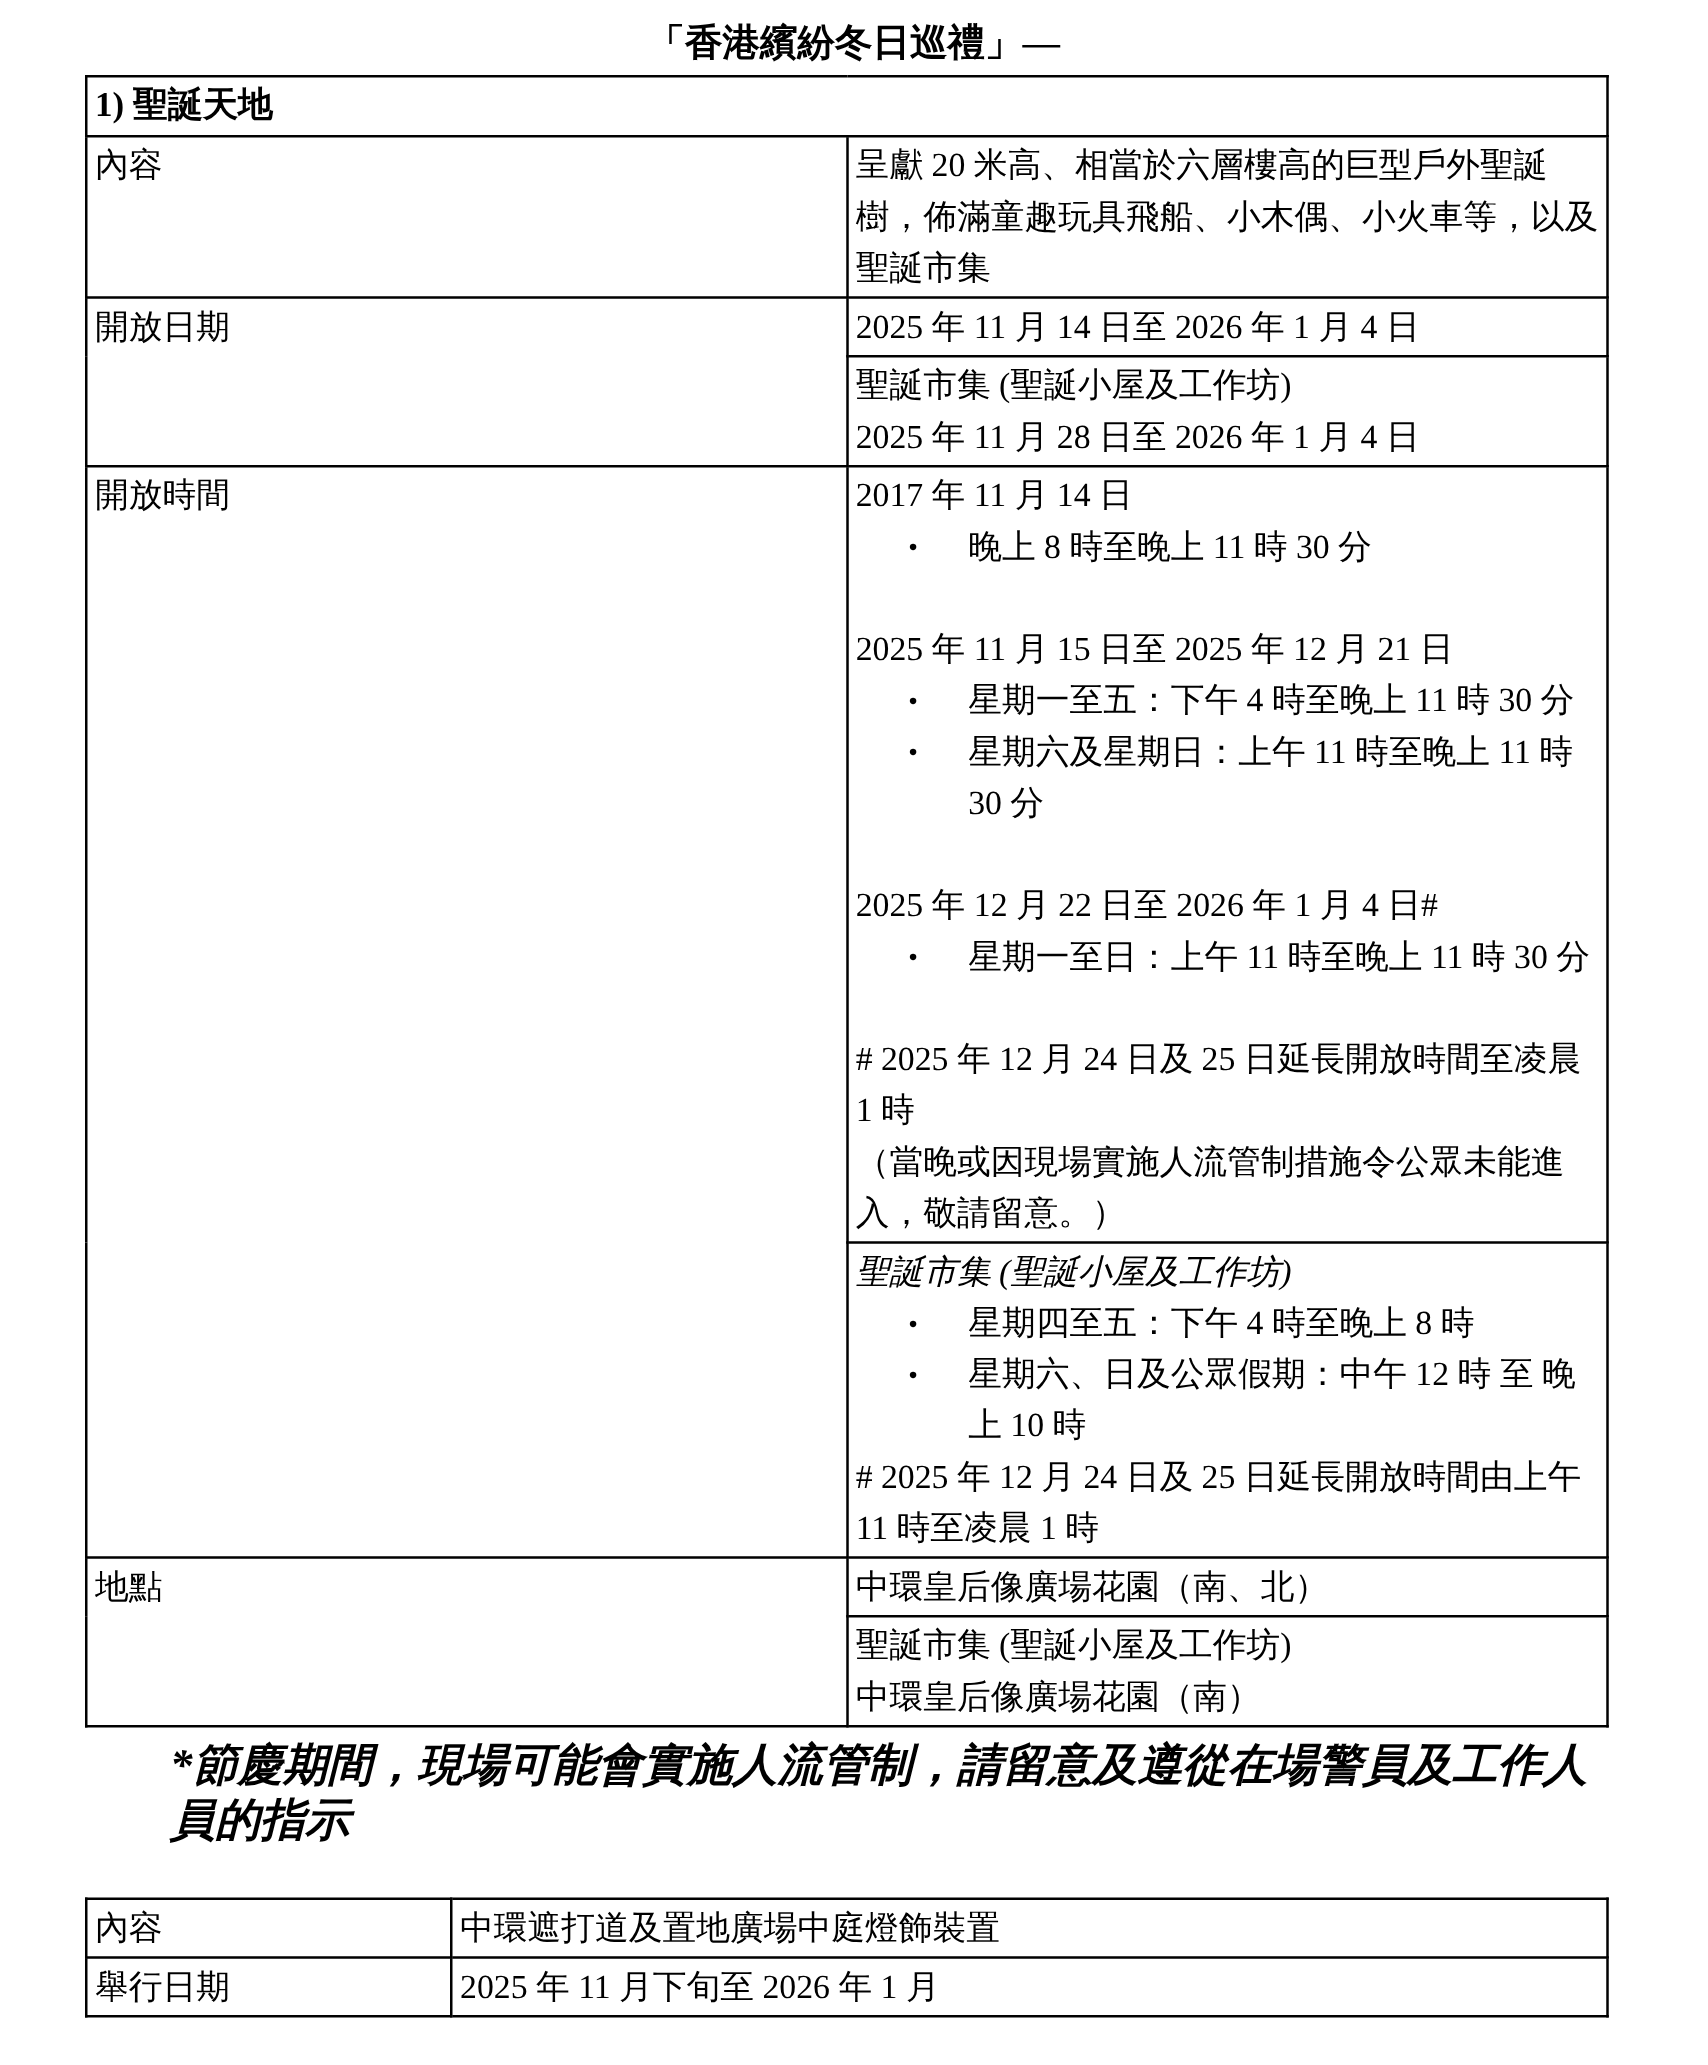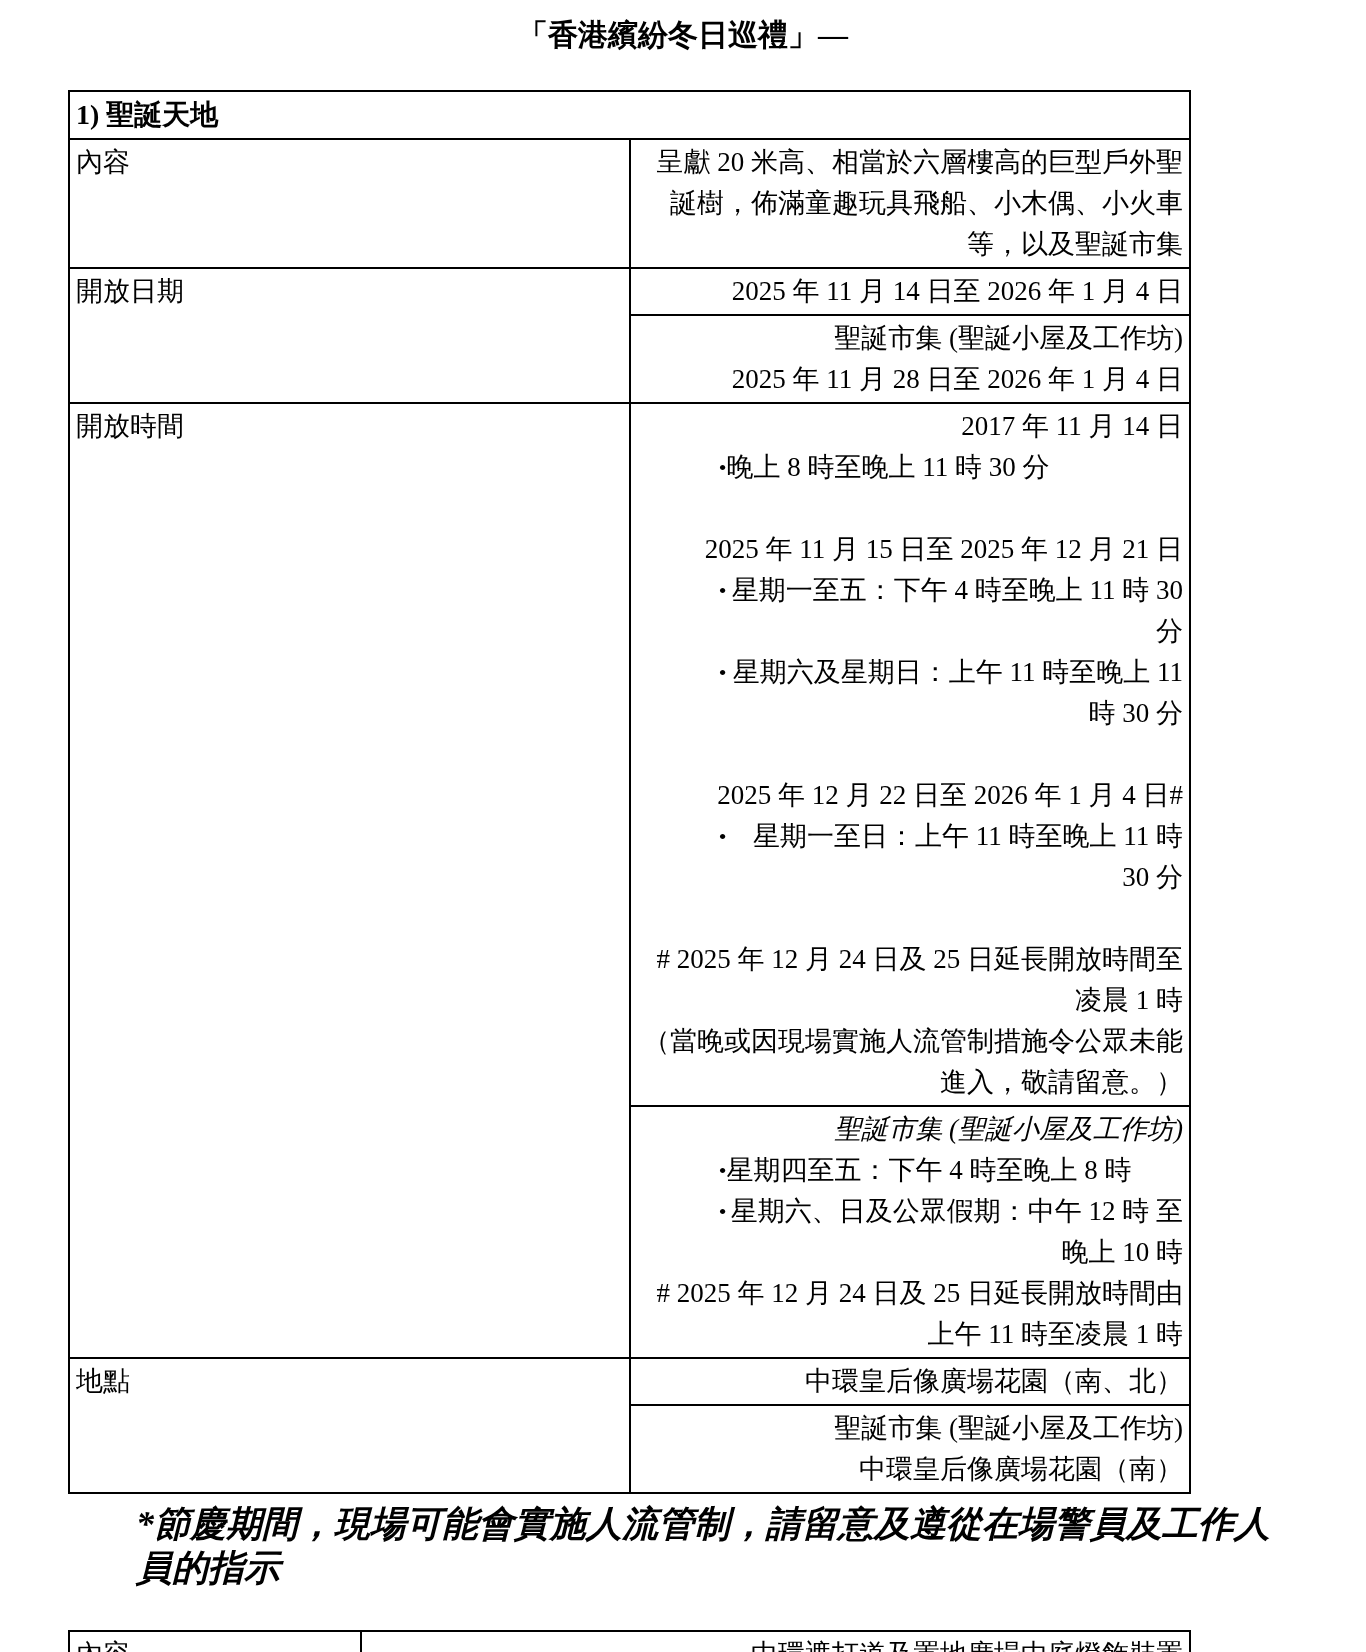--- a/index.html
+++ b/index.html
@@ -17,48 +17,48 @@
     line-height: 41px;
   }
   .doc {
     padding-top: 12px;
   }
   .title-block {
     text-align: center;
     font-weight: bold;
     font-size: 30px;
     line-height: 46px;
-    margin-bottom: 32px;
+    margin-bottom: 2px;
   }
   .tables-area {
     margin-left: 68px;
     width: 1219px;
   }
   table.event-table {
     border-collapse: collapse;
-    width: 1123px;
+    width: 1219px;
     table-layout: fixed;
   }
   table.event-table td {
     border: 2px solid #000000;
     vertical-align: top;
     padding: 2px 6px;
     overflow: hidden;
   }
   td.t-title {
     font-weight: bold;
     font-size: 28px;
     height: 42px;
   }
   td.label {
     font-weight: normal;
   }
   #table-0 td.label { width: 265px; }
   #table-1 td.label, #table-2 td.label { width: 278px; }
-  .line { min-height: 41px; text-align: right; }
+  .line { min-height: 41px; }
   .line.blank { white-space: pre; }
   .line.italic { font-style: italic; }
   .line.bullet { display: flex; padding-left: 42px; }
   .line.bullet .bm {
     width: 48px;
     flex: 0 0 48px;
     font-size: 22px;
   }
   .note-line {
     margin: 8px 0 0 68px;

